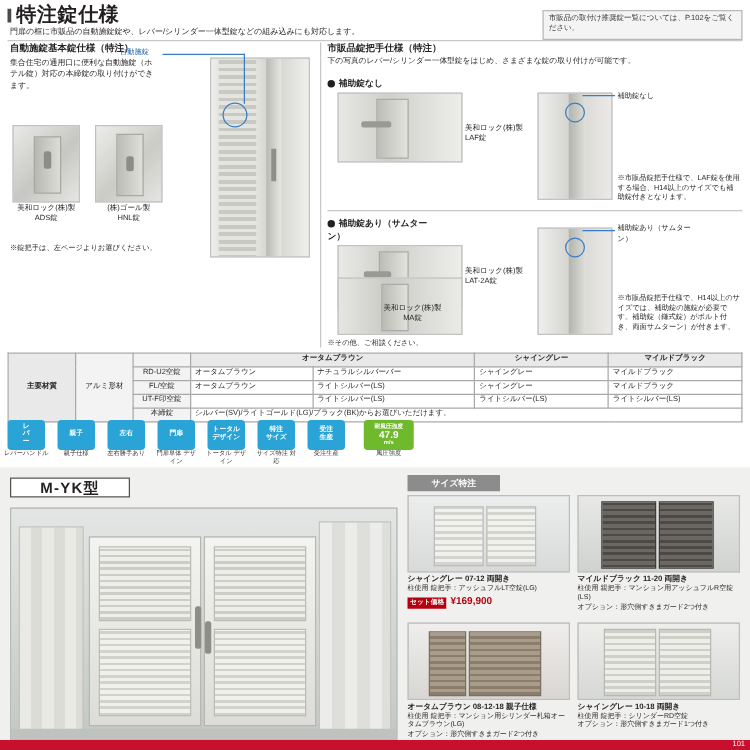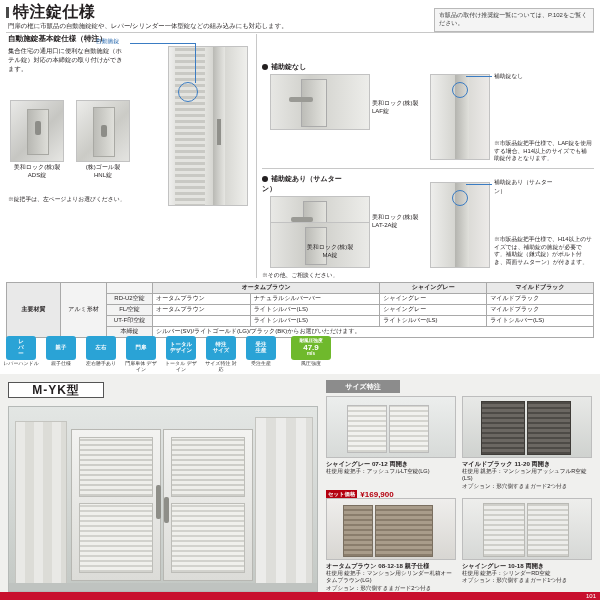--- a/index.html
+++ b/index.html
@@ -94,21 +94,21 @@
   }
   .size-tag {
     position:absolute; left:326px; top:380px; width:74px; height:13px;
     background:#8c8c8c; color:#fff; font-size:7px; font-weight:bold;
     display:flex; align-items:center; justify-content:center;
   }
   .v-cell { position:absolute; width:130px; }
   .v-photo { width:130px; height:62px; background:#d5d5d5; border:1px solid #bdbdbd; overflow:hidden; position:relative; }
   .v-cap { font-size:5.6px; line-height:1.3; margin-top:2px; }
   .v-cap .t1 { font-weight:bold; font-size:6.2px; }
-  .price-row { display:flex; align-items:flex-start; margin-top:15px; }
+  .price-row { display:flex; align-items:flex-end; margin-top:1px; }
   .price-badge { background:#b4000f; color:#fff; font-size:5.4px; padding:1px 2px; margin-right:3px; font-weight:bold; }
   .price-val { color:#b4000f; font-weight:bold; font-size:8px; }
 
   .redbar { position:absolute; left:0; top:592px; width:600px; height:8px; background:#c8102e; }
   .pagenum { position:absolute; right:4px; top:592px; color:#fff; font-size:6px; line-height:8px; }
 </style>
 </head>
 <body>
 
 <div class="page">
@@ -158,20 +158,24 @@
     <div style="position:absolute;left:16px;top:6px;width:22px;height:50px;background:linear-gradient(90deg,#bcbcb7,#e0e0db);border:1px solid #a9a9a4;"></div>
     <div style="position:absolute;left:24px;top:24px;width:6px;height:12px;background:#8d8d88;border-radius:2px;"></div>
   </div>
   <div class="cap" style="position:absolute; left:72px; top:164px; width:62px;">
     <div>(株)ゴール製</div>
     <div>HNL錠</div>
   </div>
 
   <div class="note-small" style="position:absolute; left:8px; top:196px; width:150px;">※錠把手は、左ページよりお選びください。</div>
 
+  <div class="rightcol">
+    <div class="rc-head">市販品錠把手仕様（特注）</div>
+    <div class="rc-sub">下の写真のレバー/シリンダー一体型錠をはじめ、さまざまな錠の取り付けが可能です。</div>
+  </div>
 
   <div style="position:absolute; left:262px; top:62px;">
     <span class="bullet"></span><span class="grp-title">補助錠なし</span>
   </div>
 
   <div class="photo" style="position:absolute; left:270px; top:74px; width:100px; height:56px;">
     <div class="sheen" style="background:linear-gradient(90deg,#e7e7e4,#cfcfca 40%,#ededea);"></div>
     <div style="position:absolute;left:30px;top:4px;width:26px;height:48px;background:linear-gradient(90deg,#bdbdb8,#e3e3de);border:1px solid #aaa;"></div>
     <div style="position:absolute;left:18px;top:22px;width:24px;height:5px;background:#9a9a95;border-radius:2px;"></div>
   </div>

